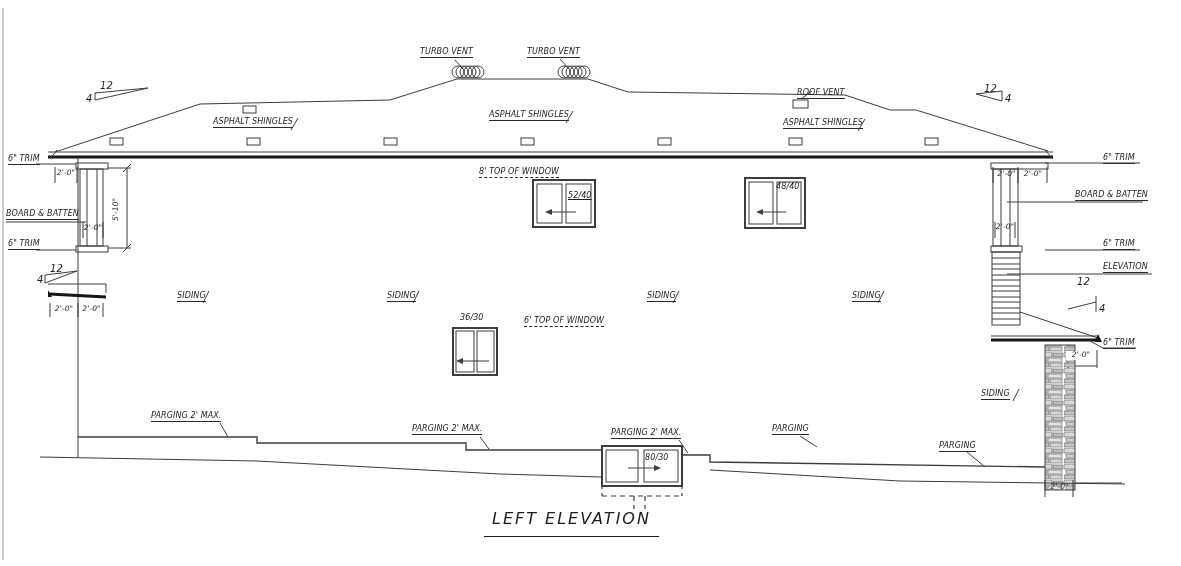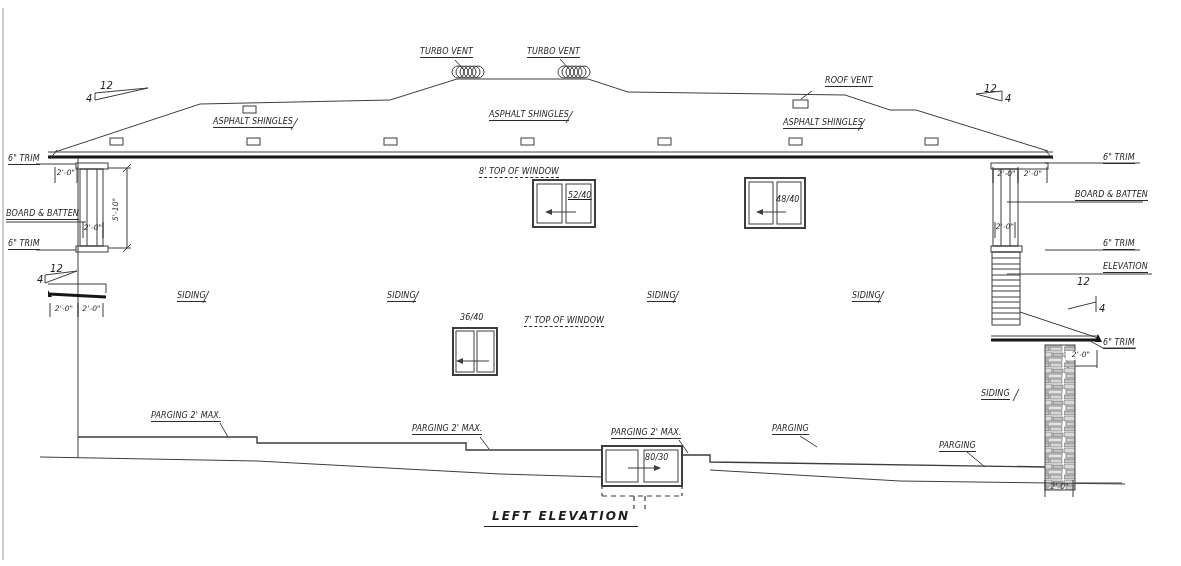--- a/index.html
+++ b/index.html
@@ -6,22 +6,22 @@
   .sheet{position:relative;width:1181px;height:566px;background:#ffffff;overflow:hidden;
          font-family:"DejaVu Sans",sans-serif;}
   svg{position:absolute;left:0;top:0;}
   .lbl{position:absolute;font-style:italic;font-size:8px;line-height:1.15;color:#1c1c1c;
        white-space:nowrap;letter-spacing:.1px;text-align:center;}
   .ul{border-bottom:1px solid #2a2a2a;padding-bottom:1px;}
   .uld{border-bottom:1px dashed #2a2a2a;padding-bottom:1px;margin-left:24px;}
   .dim{font-size:7.5px;text-align:center;}
   .pitch{font-size:10px;font-style:italic;}
   .rot{transform:rotate(-90deg);transform-origin:left top;}
-  .title{font-size:12px;letter-spacing:2px;border-bottom:1.5px solid #1c1c1c;
-         padding:0 8px 2px 8px;font-weight:bold;}
+  .title{font-size:16px;letter-spacing:2px;border-bottom:1.5px solid #1c1c1c;
+         padding:0 8px 8px 8px;}
 </style>
 </head>
 <body>
 
 <div class="sheet">
 
 <svg width="1181" height="566" viewBox="0 0 1181 566">
   <defs>
     <pattern id="stone" width="28" height="16" patternUnits="userSpaceOnUse">
       <rect x="0" y="0" width="16" height="5" fill="#d8d8d8" stroke="#5a5a5a" stroke-width="0.6"></rect>
@@ -220,21 +220,21 @@
     <path d="M220,423 L228,437"></path>
     <path d="M480,437 L489,449"></path>
     <path d="M679,440 L688,453"></path>
     <path d="M800,436 L817,447"></path>
     <path d="M967,452 L985,467"></path>
   </g>
 </svg>
 
 <div class="lbl ul" style="left:420px;top:47px;">TURBO VENT</div>
 <div class="lbl ul" style="left:527px;top:47px;">TURBO VENT</div>
-<div class="lbl ul" style="left:797px;top:76px;margin-left:28px;">ROOF VENT</div>
+<div class="lbl ul" style="left:797px;top:88px;">ROOF VENT</div>
 
 <div class="lbl ul" style="left:213px;top:117px;">ASPHALT SHINGLES</div>
 <div class="lbl ul" style="left:489px;top:110px;">ASPHALT SHINGLES</div>
 <div class="lbl ul" style="left:783px;top:118px;">ASPHALT SHINGLES</div>
 
 <div class="lbl pitch" style="left:100px;top:80px;">12</div>
 <div class="lbl pitch" style="left:86px;top:93px;">4</div>
 <div class="lbl pitch" style="left:984px;top:83px;">12</div>
 <div class="lbl pitch" style="left:1005px;top:93px;">4</div>
 <div class="lbl pitch" style="left:50px;top:263px;">12</div>
@@ -262,24 +262,24 @@
 <div class="lbl dim" style="left:1066px;top:351px;width:30px;background:#fff;">2'-0"</div>
 <div class="lbl dim" style="left:1044px;top:483px;width:31px;">2'-0"</div>
 
 <div class="lbl ul" style="left:177px;top:291px;">SIDING</div>
 <div class="lbl ul" style="left:387px;top:291px;">SIDING</div>
 <div class="lbl ul" style="left:647px;top:291px;">SIDING</div>
 <div class="lbl ul" style="left:852px;top:291px;">SIDING</div>
 <div class="lbl ul" style="left:981px;top:389px;">SIDING</div>
 
 <div class="lbl uld" style="left:455px;top:167px;">8' TOP OF WINDOW</div>
-<div class="lbl uld" style="left:500px;top:316px;">7' TOP OF WINDOW</div>
+<div class="lbl uld" style="left:500px;top:316px;">6' TOP OF WINDOW</div>
 <div class="lbl" style="left:568px;top:191px;text-decoration:underline;">52/40</div>
-<div class="lbl" style="left:776px;top:195px;">48/40</div>
-<div class="lbl" style="left:460px;top:313px;">36/40</div>
+<div class="lbl" style="left:776px;top:182px;">48/40</div>
+<div class="lbl" style="left:460px;top:313px;">36/30</div>
 <div class="lbl" style="left:645px;top:453px;">80/30</div>
 
 <div class="lbl ul" style="left:151px;top:411px;">PARGING 2' MAX.</div>
 <div class="lbl ul" style="left:412px;top:424px;">PARGING 2' MAX.</div>
 <div class="lbl ul" style="left:611px;top:428px;">PARGING 2' MAX.</div>
 <div class="lbl ul" style="left:772px;top:424px;">PARGING</div>
 <div class="lbl ul" style="left:939px;top:441px;">PARGING</div>
 
 <div class="lbl title" style="left:484px;top:510px;">LEFT ELEVATION</div>
 

